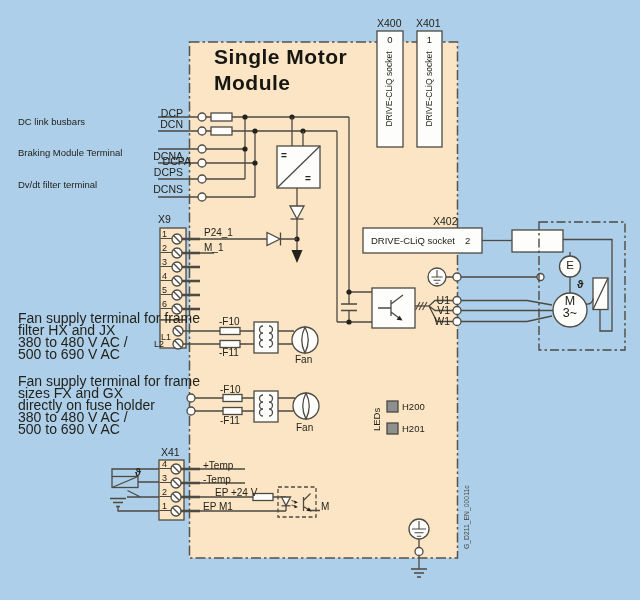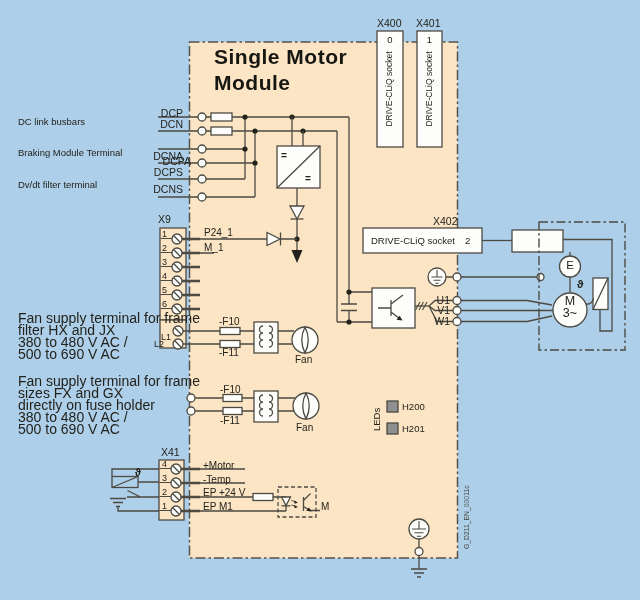--- a/index.html
+++ b/index.html
@@ -268,23 +268,23 @@
 
 <div class="lbl sm vert" style="left:371px;top:431px;width:30px;">LEDs</div>
 <div class="lbl sm" style="left:402px;top:401px;text-align:right;">H200</div>
 <div class="lbl sm" style="left:402px;top:423px;">H201</div>
 
 <div class="lbl mn" style="left:161px;top:447px;">X41</div>
 <div class="lbl xs" style="left:162px;top:459px;">4</div>
 <div class="lbl xs" style="left:162px;top:473px;">3</div>
 <div class="lbl xs" style="left:162px;top:487px;">2</div>
 <div class="lbl xs" style="left:162px;top:501px;">1</div>
-<div class="lbl" style="left:203px;top:460px;">+Motor</div>
+<div class="lbl" style="left:203px;top:460px;">+Temp</div>
 <div class="lbl" style="left:203px;top:474px;">-Temp</div>
-<div class="lbl" style="left:203px;top:487px;">EP +24 V</div>
+<div class="lbl" style="left:215px;top:487px;">EP +24 V</div>
 <div class="lbl" style="left:203px;top:501px;">EP M1</div>
 <div class="lbl b" style="left:135px;top:467px;">ϑ</div>
 <div class="lbl" style="left:321px;top:501px;">M</div>
 
 <div class="lbl mn ra" style="left:428px;top:295px;width:22px;">U1</div>
 <div class="lbl mn ra" style="left:428px;top:305px;width:22px;">V1</div>
 <div class="lbl mn ra" style="left:428px;top:316px;width:22px;">W1</div>
 
 <div class="lbl mn" style="left:433px;top:216px;">X402</div>
 <div class="lbl sm" style="left:371px;top:235px;">DRIVE-CLiQ socket</div>

